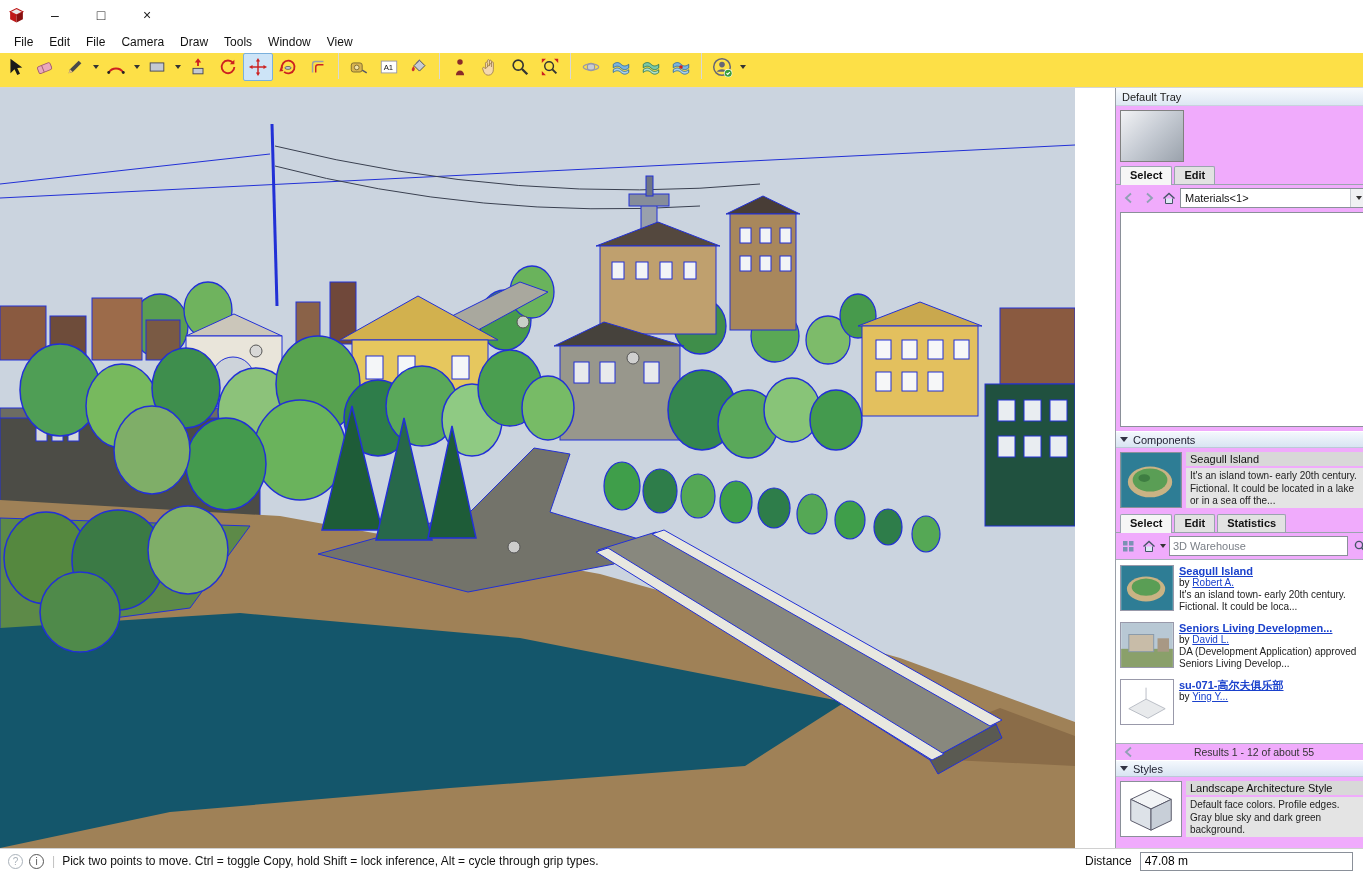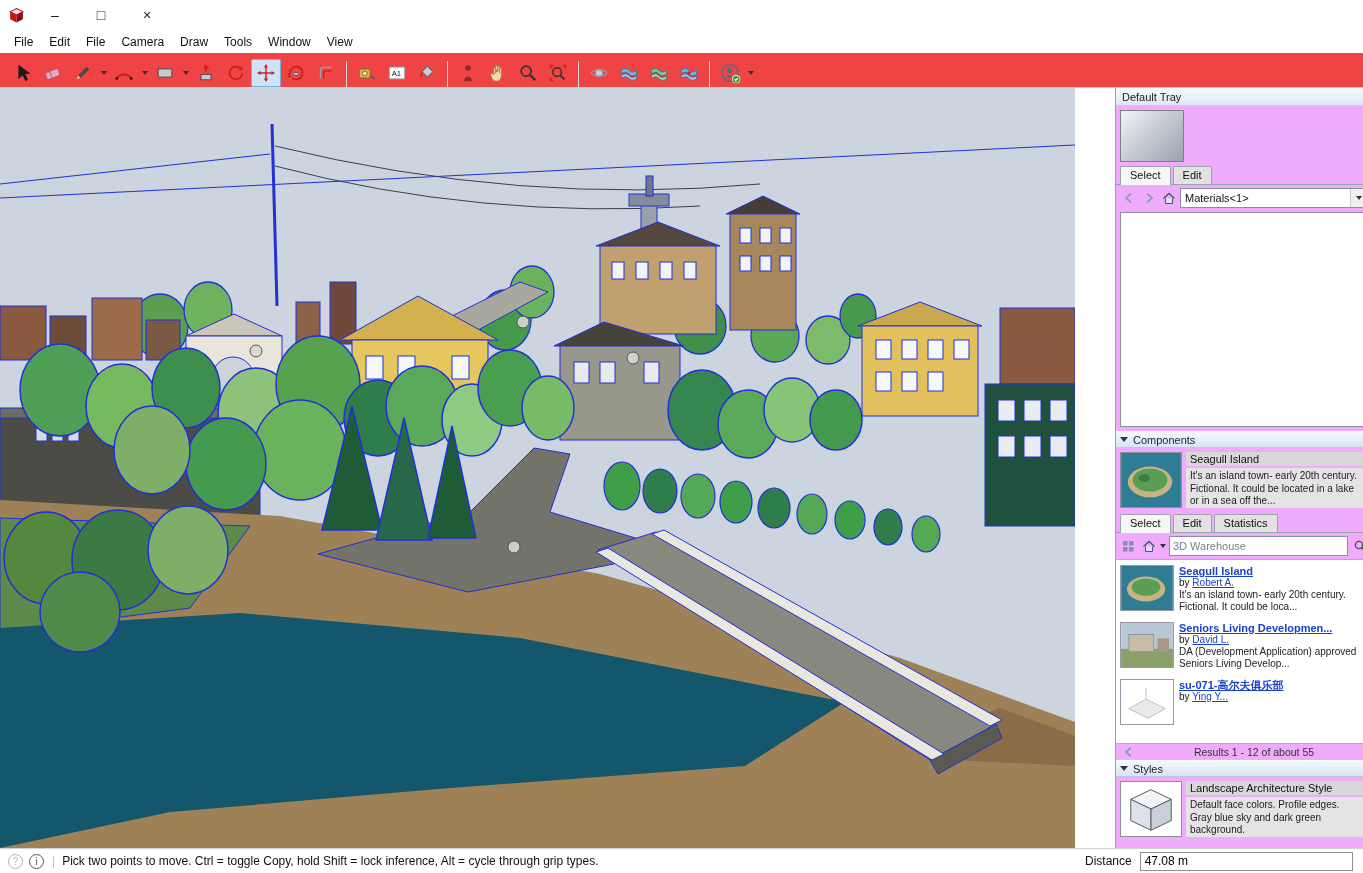--- a/index.html
+++ b/index.html
@@ -13,21 +13,21 @@
   .app-icon { width:17px; height:17px; margin-right:7px; flex:none; }
   .title { flex:1; font-size:12px; white-space:nowrap; overflow:hidden; }
   .win-controls { display:flex; height:30px; flex:none; }
   .win-btn { width:46px; display:flex; align-items:center; justify-content:center; font-size:14px; color:#222; }
 
   
   .menubar { height:23px; display:flex; align-items:center; padding-left:6px; background:#fff; flex:none; }
   .menu-item { padding:3px 8px; font-size:12px; }
 
   
-  .toolbar { height:35px; display:flex; align-items:flex-end; padding:0 8px; background:#ef4444;
+  .toolbar { height:35px; display:flex; align-items:flex-start; padding:0 0; background:#fde047;
              border-bottom:1px solid #d5d5d5; flex:none; }
   .tbtn { width:30px; height:28px; display:flex; align-items:center; justify-content:center;
           border:1px solid transparent; border-radius:2px; flex:none; }
   .tbtn.active { background:#cde4f7; border-color:#7ab0dc; }
   .tdrop { width:11px; height:28px; display:flex; align-items:center; justify-content:center; flex:none; }
   .caret { width:0; height:0; border-left:3.5px solid transparent; border-right:3.5px solid transparent; border-top:4px solid #333; }
   .tsep { width:1px; height:26px; background:#d8d8d8; margin:0 5px; flex:none; }
 
   
   .main { height:760px; display:flex; flex:none; }
@@ -47,21 +47,21 @@
   .tray-scroll .thumb { position:absolute; top:136px; left:1px; right:1px; height:42px; background:#c6ccd4; border-radius:3px; }
 
   .mat-top { display:flex; padding:4px 4px 2px 4px; }
   .mat-thumb { width:64px; height:52px; border:1px solid #808080;
                background:linear-gradient(135deg,#f2f3f5 0%,#c9ced6 45%,#9aa2ac 100%); }
   .flexfill { flex:1; }
   .sbtn { width:18px; height:17px; display:flex; align-items:center; justify-content:center; flex:none; }
 
   .tabs { display:flex; align-items:flex-end; padding:0 4px; border-bottom:1px solid #9aa4ae; height:21px; }
   .tab { padding:2px 9px 3px; border:1px solid #9aa4ae; border-bottom:none; border-radius:2px 2px 0 0;
-         background:#e2e2e2; margin-right:2px; font-size:11px; }
+         background:#e2e2e2; margin-right:2px; font-size:11px;font-weight:bold; }
   .tab.active { background:#f6f6f6; margin-bottom:-1px; padding-bottom:4px; }
 
   .row { display:flex; align-items:center; gap:3px; padding:3px 4px; }
   .nav-btn { width:17px; height:17px; display:flex; align-items:center; justify-content:center; flex:none; }
   .combo { flex:1; height:20px; border:1px solid #8a9099; background:#fff; display:flex; align-items:center; min-width:0; }
   .combo .val { flex:1; padding:0 4px; white-space:nowrap; overflow:hidden; }
   .combo .cbox { width:17px; align-self:stretch; border-left:1px solid #c8ccd2; display:flex; align-items:center;
                  justify-content:center; background:#f0f1f3; }
 
   .mat-list { height:215px; margin:1px 4px 4px; background:#fff; border:1px solid #8a9099; position:relative; }

